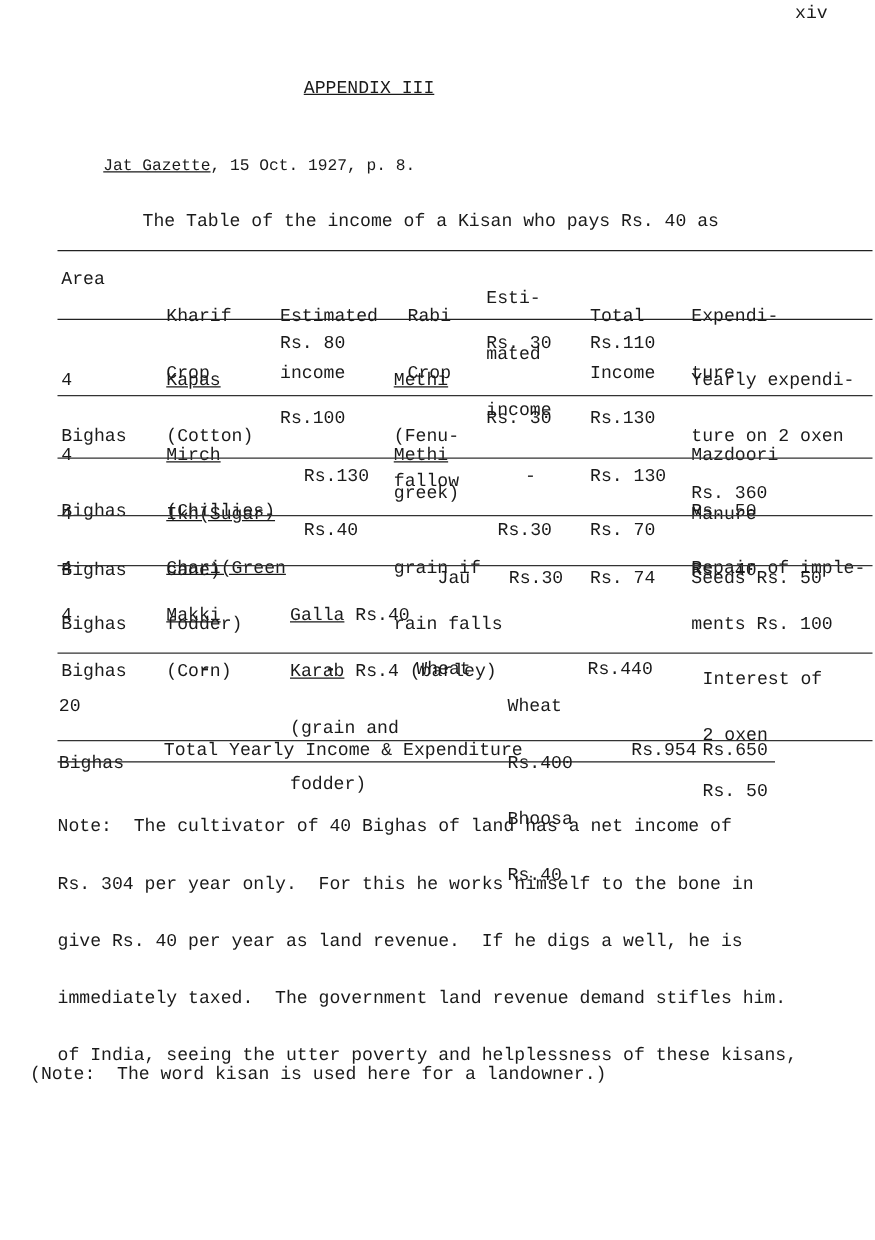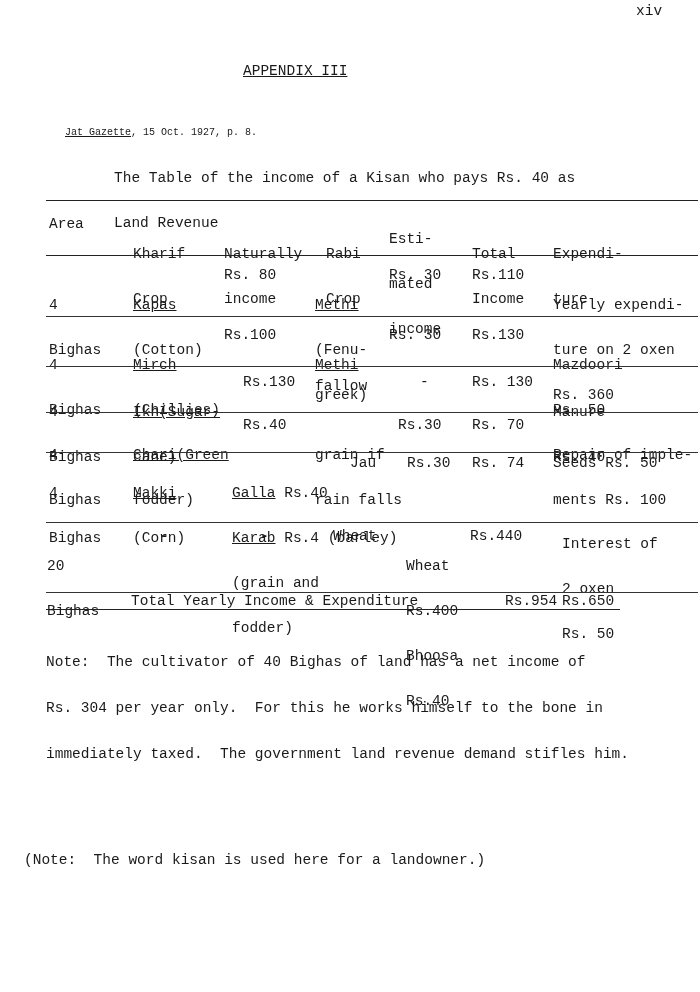--- a/index.html
+++ b/index.html
@@ -14,40 +14,39 @@
   .hr.thin { border-top: 1px solid #333; }
   .note p { margin: 0; }
 </style>
 </head>
 <body>
 
 <div class="abs" style="left:636px; top:4px;">xiv</div>
 
 <div class="abs u" style="left:243px; top:64px;">APPENDIX III</div>
 
-<div class="abs" style="left:53px; top:110px; font-size:10px;">
+<div class="abs" style="left:67px; top:110px; font-size:13px;">
   <span class="u">Jat Gazette</span><span>, 15 Oct. 1927, p. 8.</span>
 </div>
 
 <div class="abs" style="left:114px; top:141px;">
   <div>The Table of the income of a Kisan who pays Rs. 40 as</div>
-  <div>Land Revenue</div>
 </div>
 
 <div>
   <div class="hr" style="left:46px; width:652px; top:200px;"></div>
 
   <div>
     <div class="abs" style="left:49px; top:217px;">Area</div>
     <div class="abs" style="left:133px; top:217px;">
       <div>Kharif</div>
       <div>Crop</div>
     </div>
     <div class="abs" style="left:224px; top:217px;">
-      <div>Naturally</div>
+      <div>Estimated</div>
       <div>income</div>
     </div>
     <div class="abs" style="left:326px; top:217px;">
       <div>Rabi</div>
       <div>Crop</div>
     </div>
     <div class="abs" style="left:389px; top:202px;">
       <div>Esti-</div>
       <div>mated</div>
       <div>income</div>
@@ -202,21 +201,23 @@
     <div class="abs" style="left:131px; top:594px;">Total Yearly Income &amp; Expenditure</div>
     <div class="abs" style="left:470px; top:594px;margin-left:35px;">Rs.954</div>
     <div class="abs" style="left:562px; top:594px;">Rs.650</div>
   </div>
   <div class="hr" style="left:46px; width:574px; top:609px;"></div>
 </div>
 
 <div class="abs note" style="left:46px; top:625px; line-height:15.2px;">
   <p>Note:  The cultivator of 40 Bighas of land has a net income of</p>
   <p>Rs. 304 per year only.  For this he works himself to the bone in</p>
+  <p>give Rs. 40 per year as land revenue.  If he digs a well, he is</p>
   <p>immediately taxed.  The government land revenue demand stifles him.</p>
+  <p>of India, seeing the utter poverty and helplessness of these kisans,</p>
   
   
   
   
   
   
 </div>
 
 <div class="abs" style="left:24px; top:853px;text-align:right;">(Note:  The word kisan is used here for a landowner.)</div>
 

